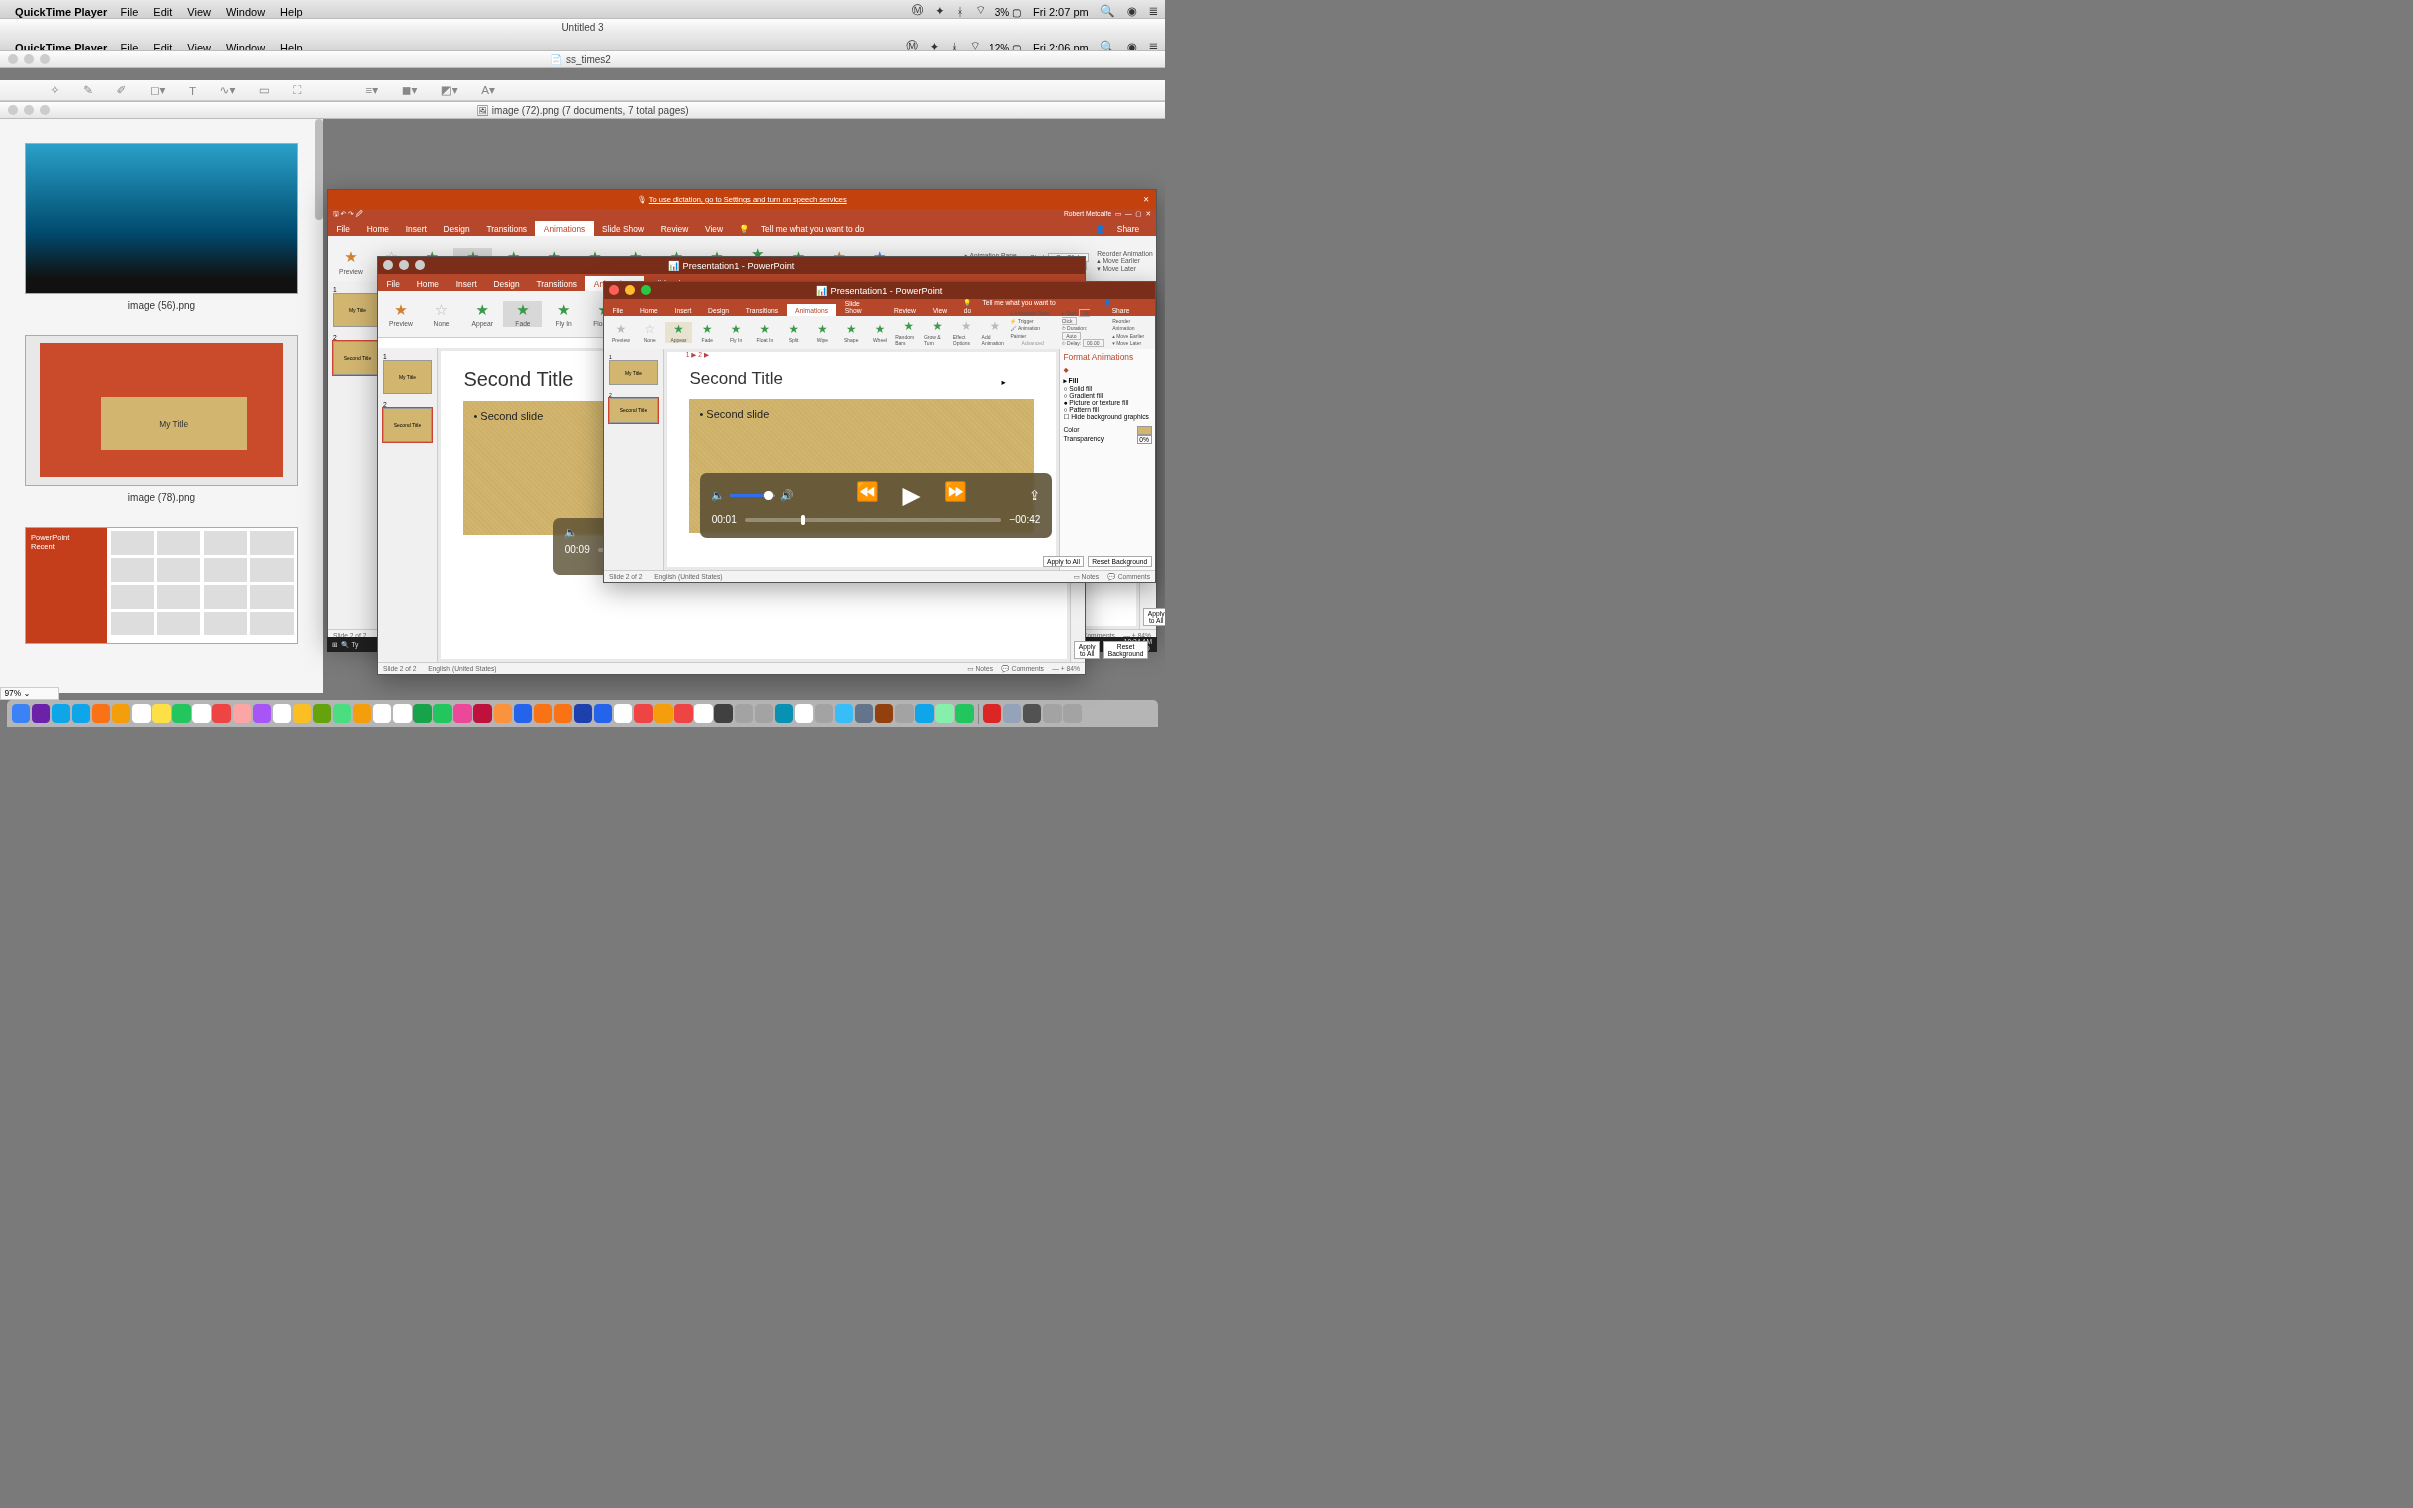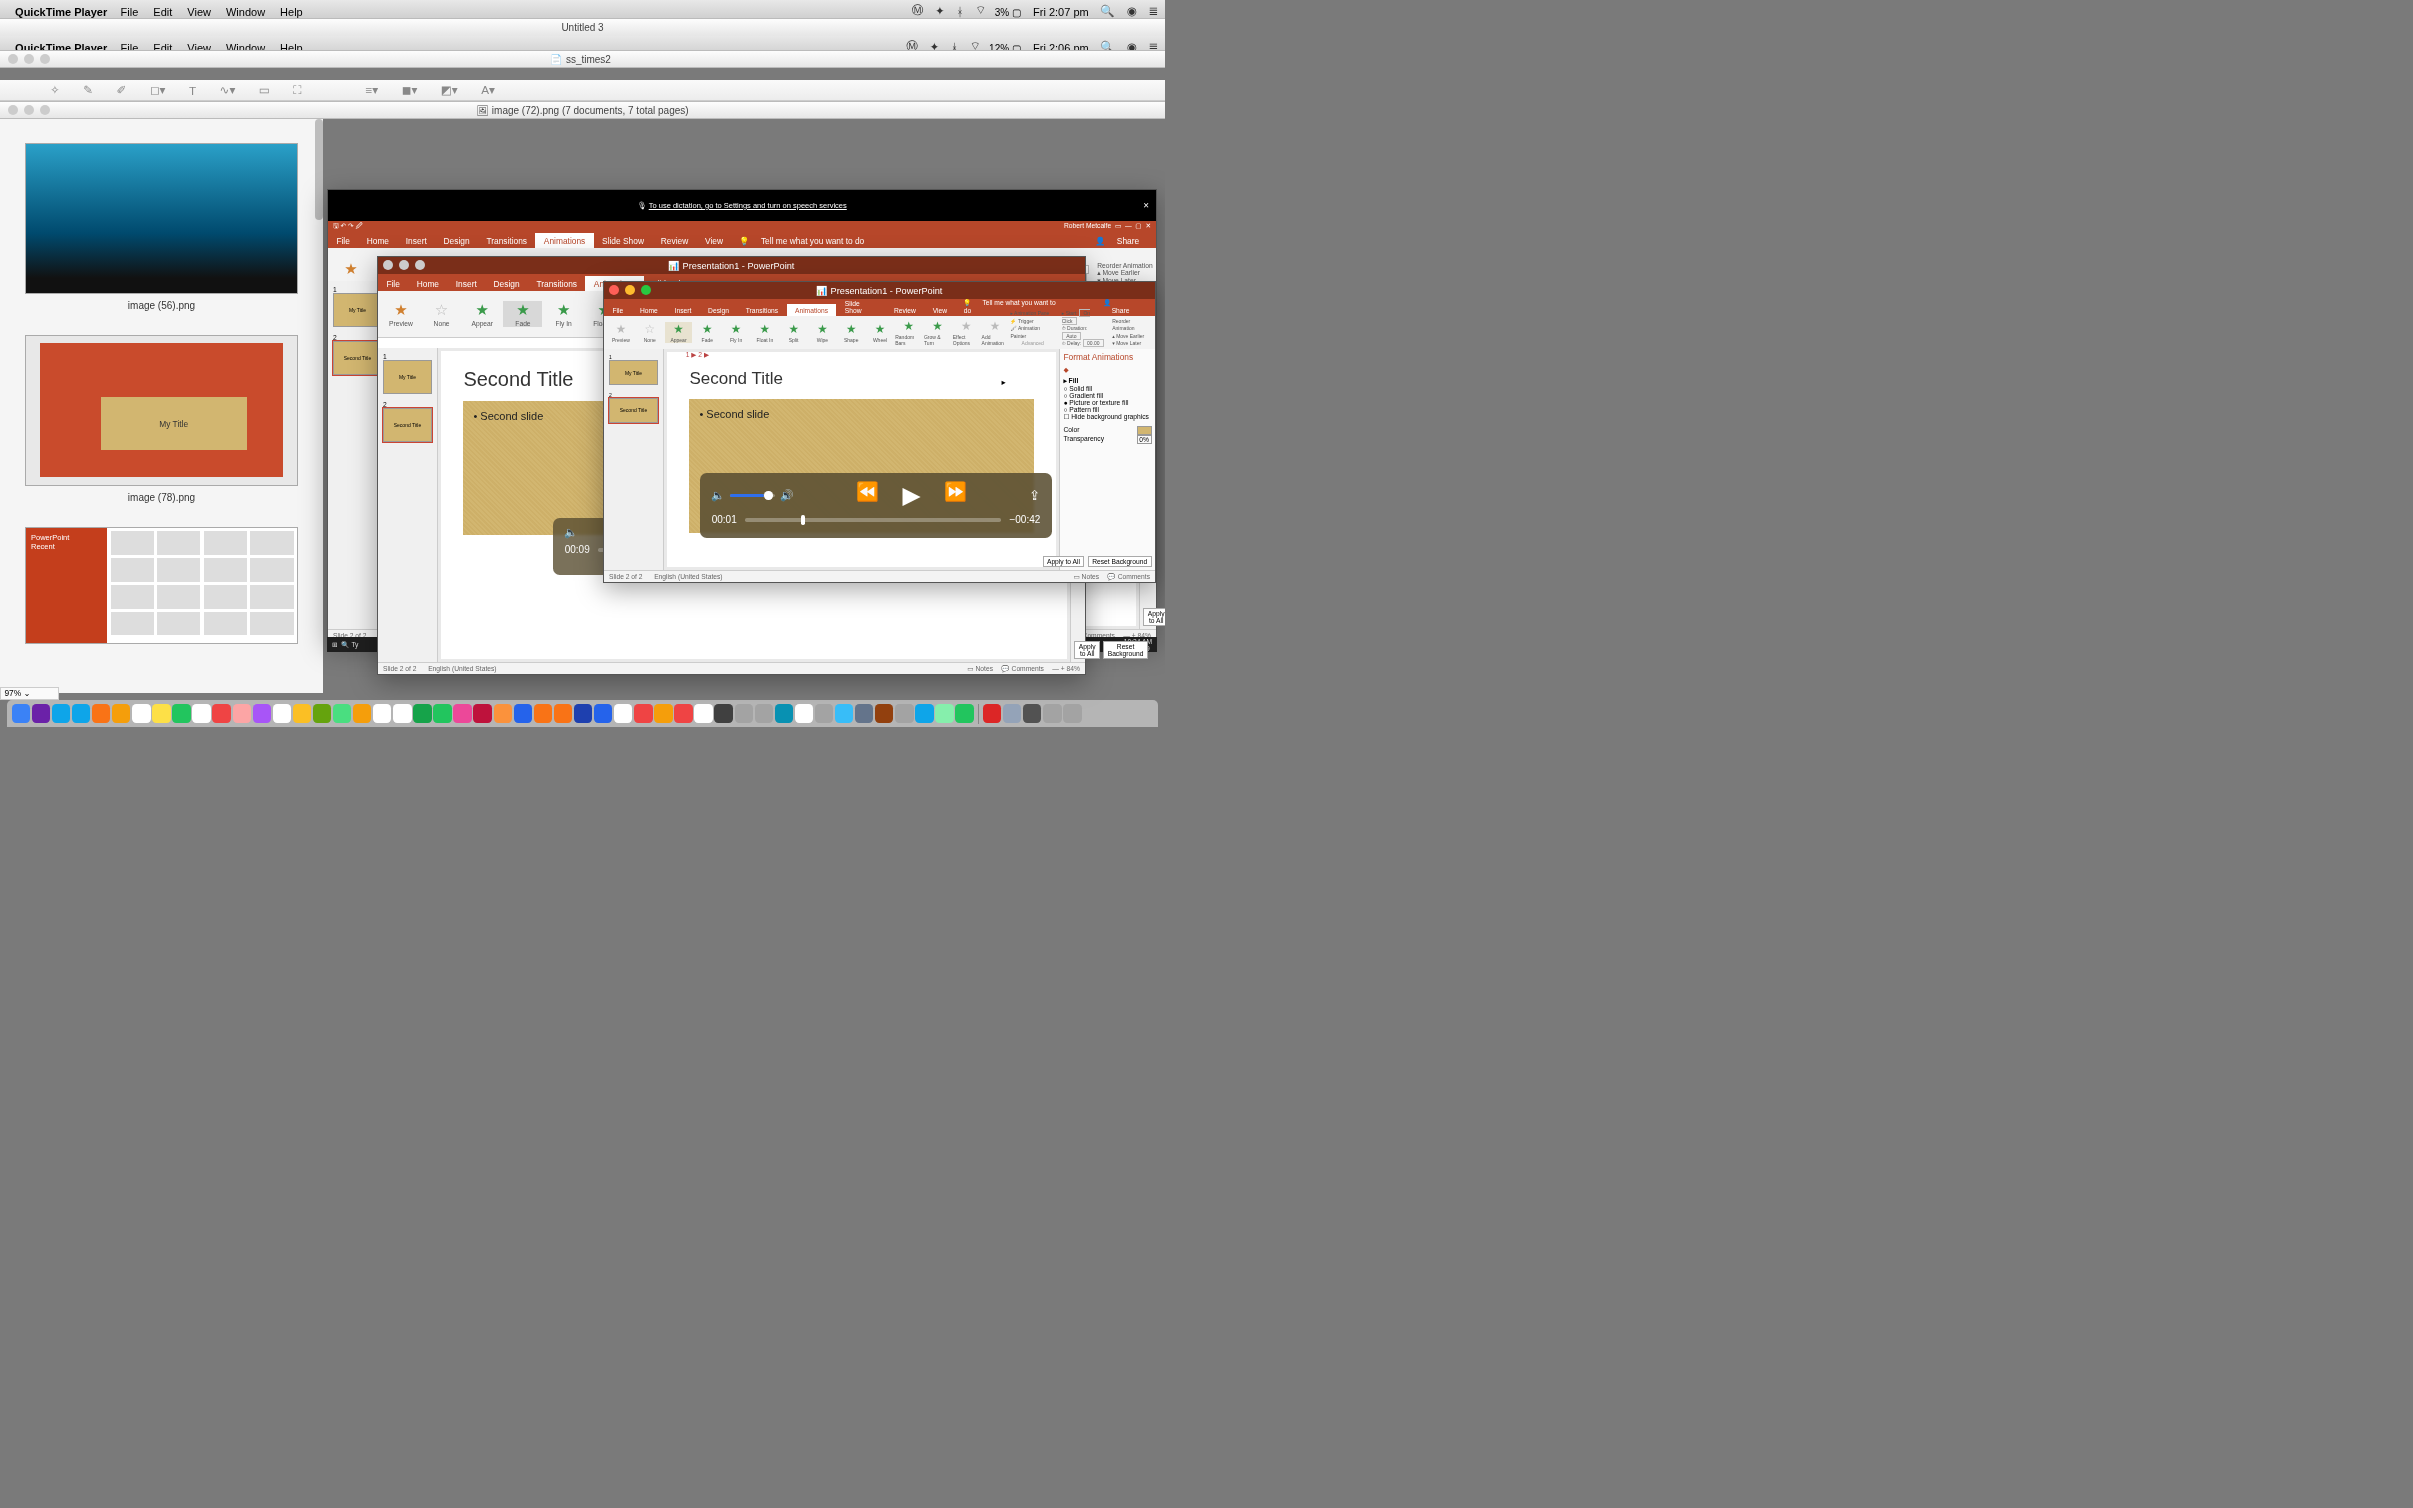--- a/index.html
+++ b/index.html
@@ -73,21 +73,21 @@
 .pp .status .r { margin-left: auto; display: flex; gap: 8.4px; }
 .pp .btns { display: flex; gap: 3.4px; margin-top: 5px; }
 .pp .btns button { font-size: 6.7px; padding: 0.8px 3.4px; border: 0.8px solid #aaa; background: #fff; }
 
 
 .pp.w1 { top: 189px; left: 327px; width: 830px; height: 453px; }   
 .pp.w2 { top: 256px; left: 377px; width: 709px; height: 419px; }   
 .pp.w3 { top: 281px; left: 603px; width: 553px; height: 302px; }
 .pp.w1 .pp-ribbon { height: 52px; }
 .pp.w1 .pp-topstrip { background: #b7472a; justify-content: space-between; }
-.pp.w1 .notif { background: #000000; color: #fff; height: 31px; font-size: 7.5px; display: flex; align-items: center; justify-content: center; position: relative; }
+.pp.w1 .notif { background: #c2410c; color: #fff; height: 19px; font-size: 7.5px; display: flex; align-items: center; justify-content: center; position: relative; }
 .pp.w1 .notif .x { position: absolute; right: 6.7px; }
 .pp.w1 .right-ribbon { display: flex; align-items: center; margin-left: auto; gap: 8.4px; font-size: 6.7px; }
 
 .pp.w3 .pp-ribbon { height: 34px; }
 .pp.w3 .pp-body { top: 67px; }
 .pp.w3 .ef { width: 28.5px; }
 .pp.w3 .ef .star { font-size: 11.7px; }
 .pp.w3 .canvas h2 { font-size: 17px; }
 
 

